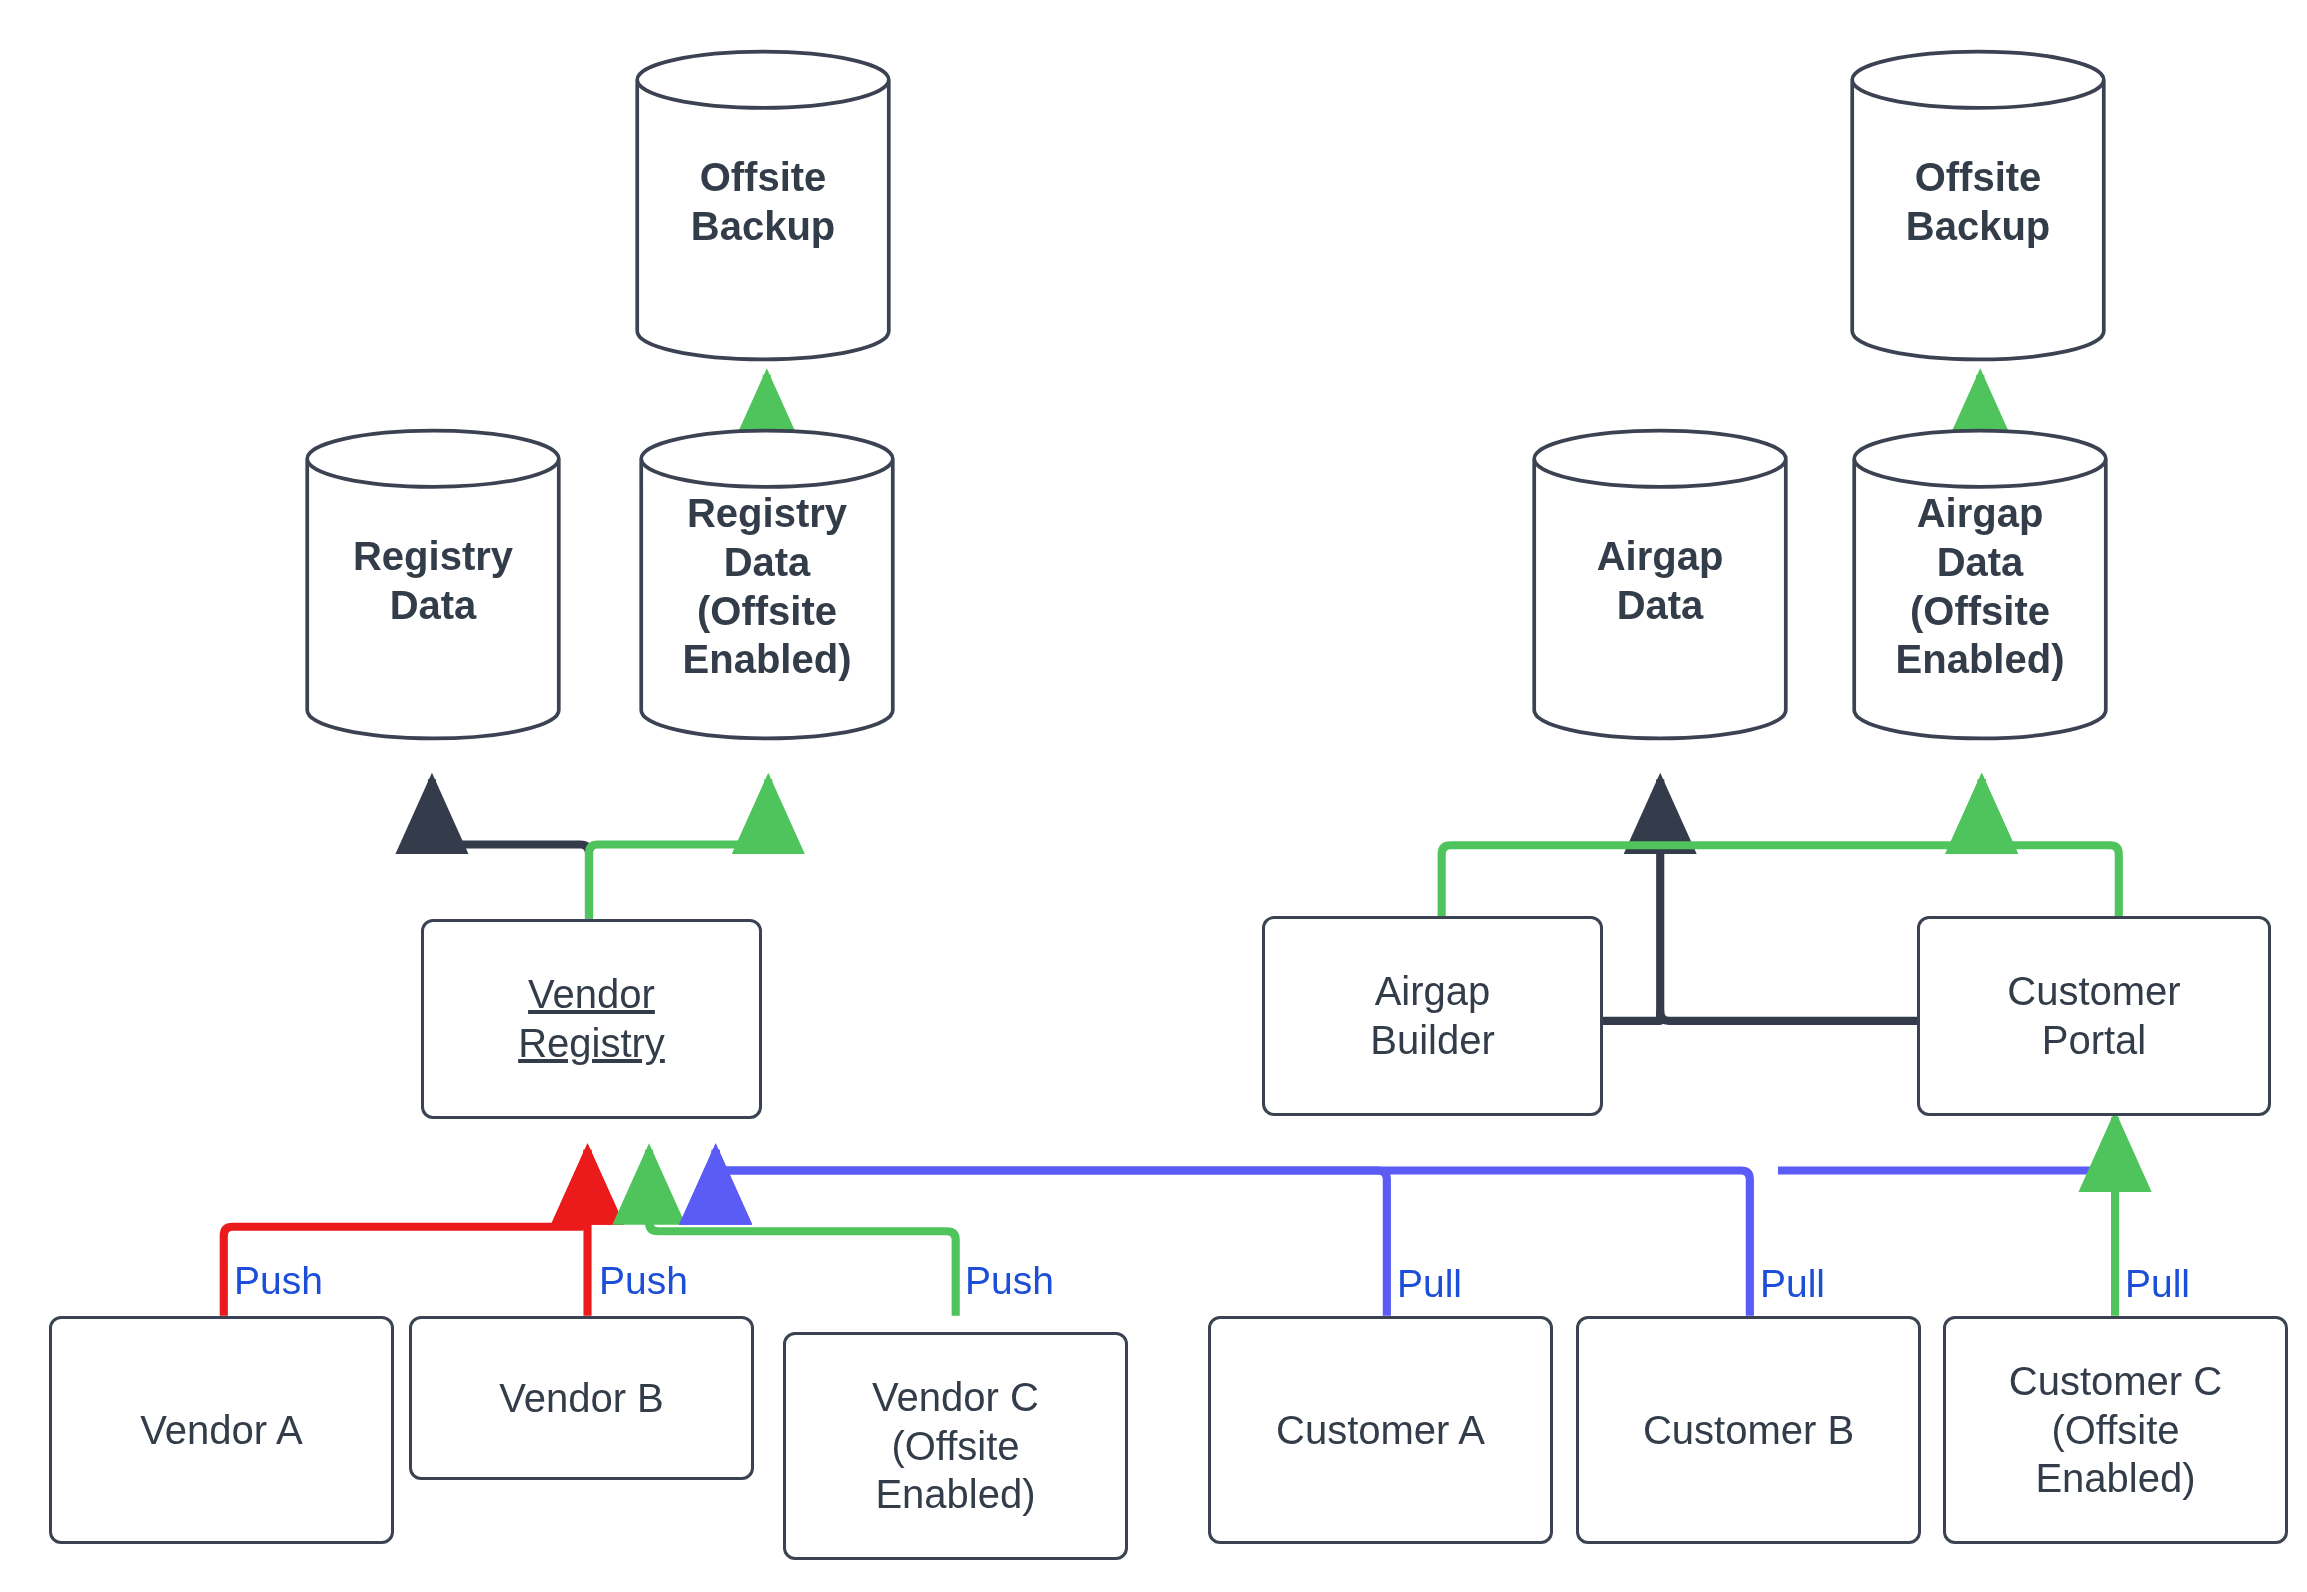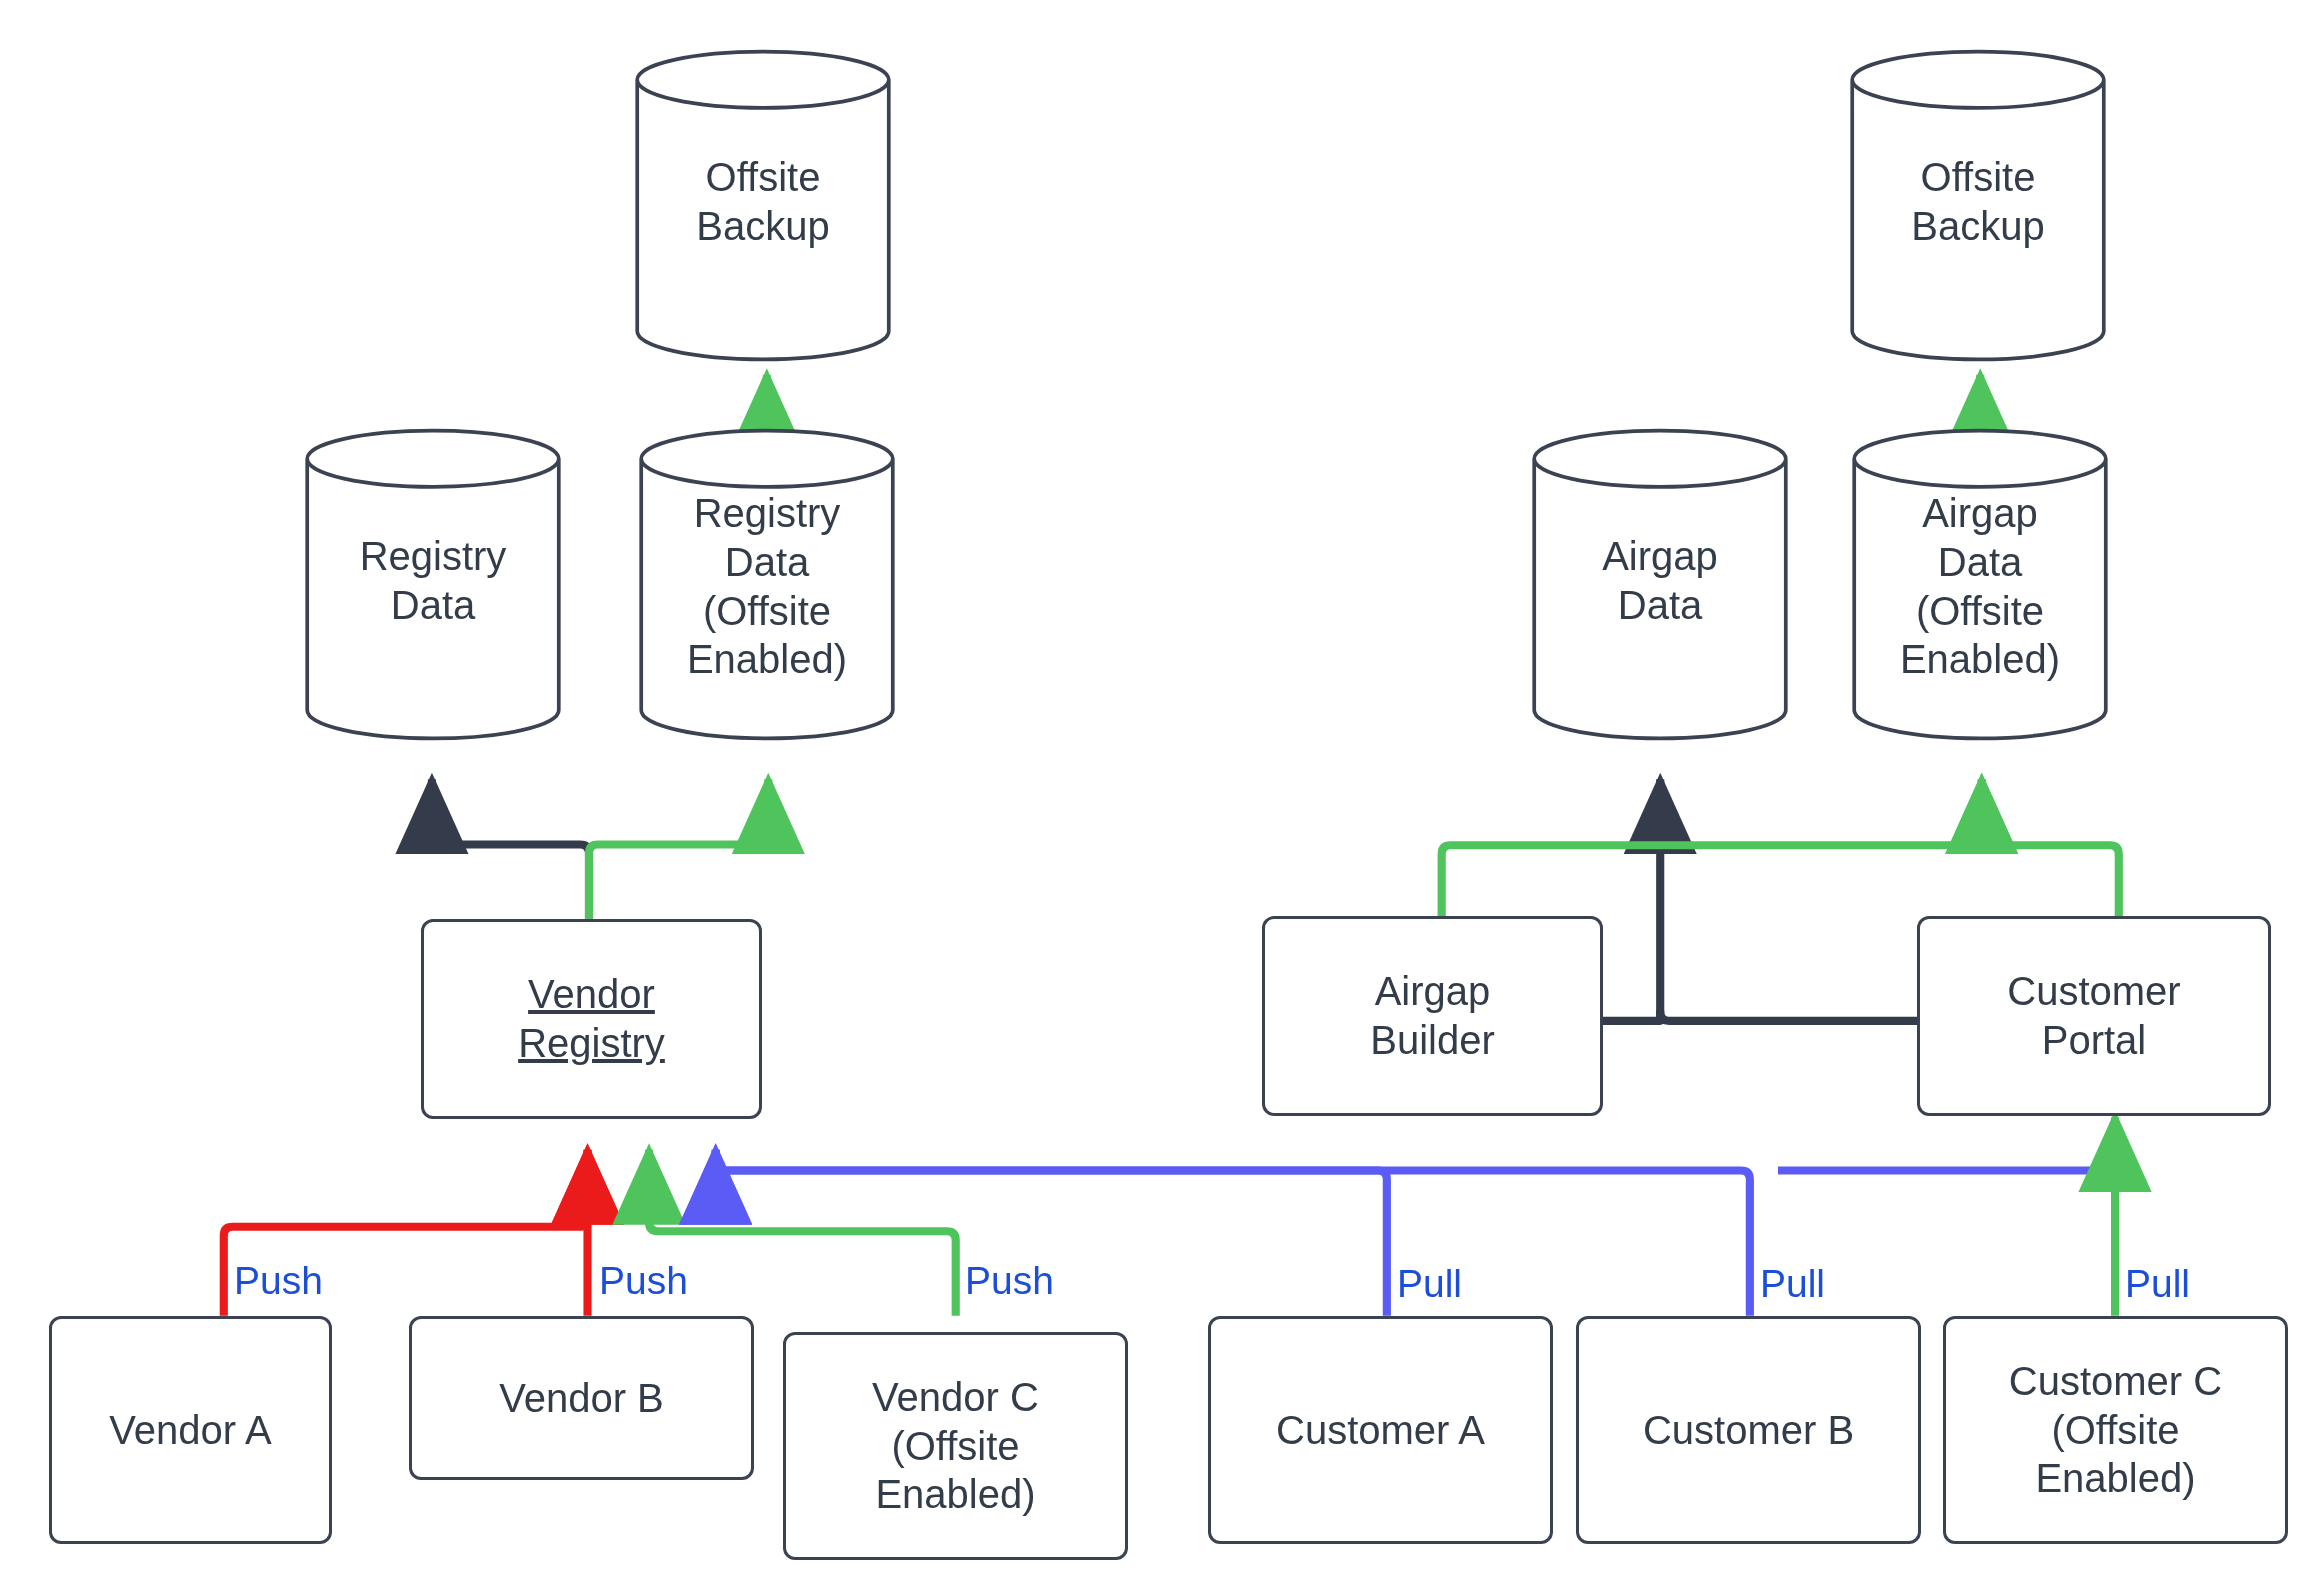--- a/index.html
+++ b/index.html
@@ -2,21 +2,21 @@
 <html style="font-size:12px"><head>
 <meta charset="utf-8">
 <style>
   html,body{margin:0;padding:0;background:#ffffff;}
   body{font-family:"Liberation Sans", sans-serif;}
   #stage{position:relative;width:2307px;height:1592px;background:#ffffff;overflow:hidden;}
   #edges{position:absolute;left:0;top:0;width:2307px;height:1592px;}
   .node{position:absolute;box-sizing:border-box;display:flex;align-items:center;justify-content:center;text-align:center;color:#333c49;}
   .box{border:3px solid #3b4252;border-radius:12px;background:#ffffff;}
   .box .lbl{font-size:40px;line-height:1.22;white-space:pre-line;color:#333c49;}
-  .cyl-wrap{position:absolute;}
+  .cyl-wrap{position:absolute;font-weight:bold;}
   .cyl-wrap svg{position:absolute;left:0;top:0;}
   .cyl-lbl{position:absolute;left:0;width:100%;text-align:center;font-size:40px;line-height:1.22;white-space:pre-line;color:#333c49;pointer-events:none;}
   .edge-label{position:absolute;font-size:39px;color:#1d4ed8;white-space:nowrap;}
 </style>
 </head>
 <body>
 
 <div id="stage">
 
   <svg id="edges" viewBox="0 0 3114 2149" xmlns="http://www.w3.org/2000/svg">
@@ -129,21 +129,21 @@
   <div class="node box" style="left:1262px;top:916px;width:341px;height:200px;">
     <span class="lbl">Airgap
 Builder</span>
   </div>
 
   <div class="node box" style="left:1917px;top:916px;width:354px;height:200px;">
     <span class="lbl">Customer
 Portal</span>
   </div>
 
-  <div class="node box" style="left:49px;top:1316px;width:283px;height:228px;">
+  <div class="node box" style="left:49px;top:1316px;width:345px;height:228px;">
     <span class="lbl">Vendor A</span>
   </div>
 
   <div class="node box" style="left:409px;top:1316px;width:345px;height:164px;">
     <span class="lbl">Vendor B</span>
   </div>
 
   <div class="node box" style="left:783px;top:1316px;width:345px;height:228px;margin-top:16px;">
     <span class="lbl">Vendor C
 (Offsite

